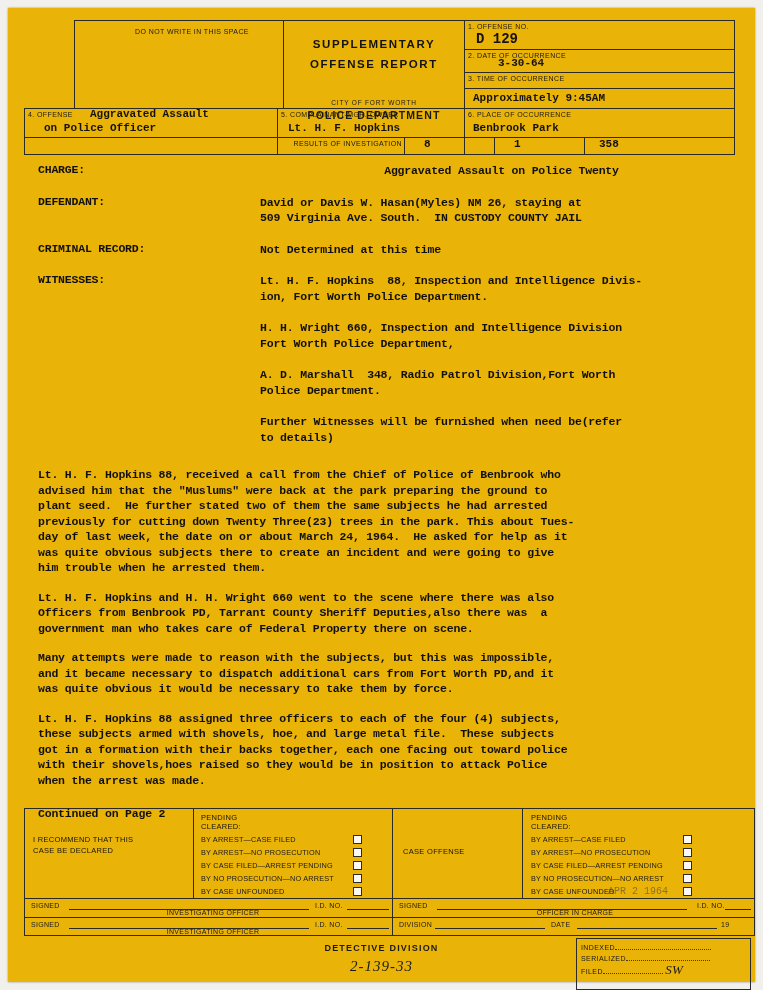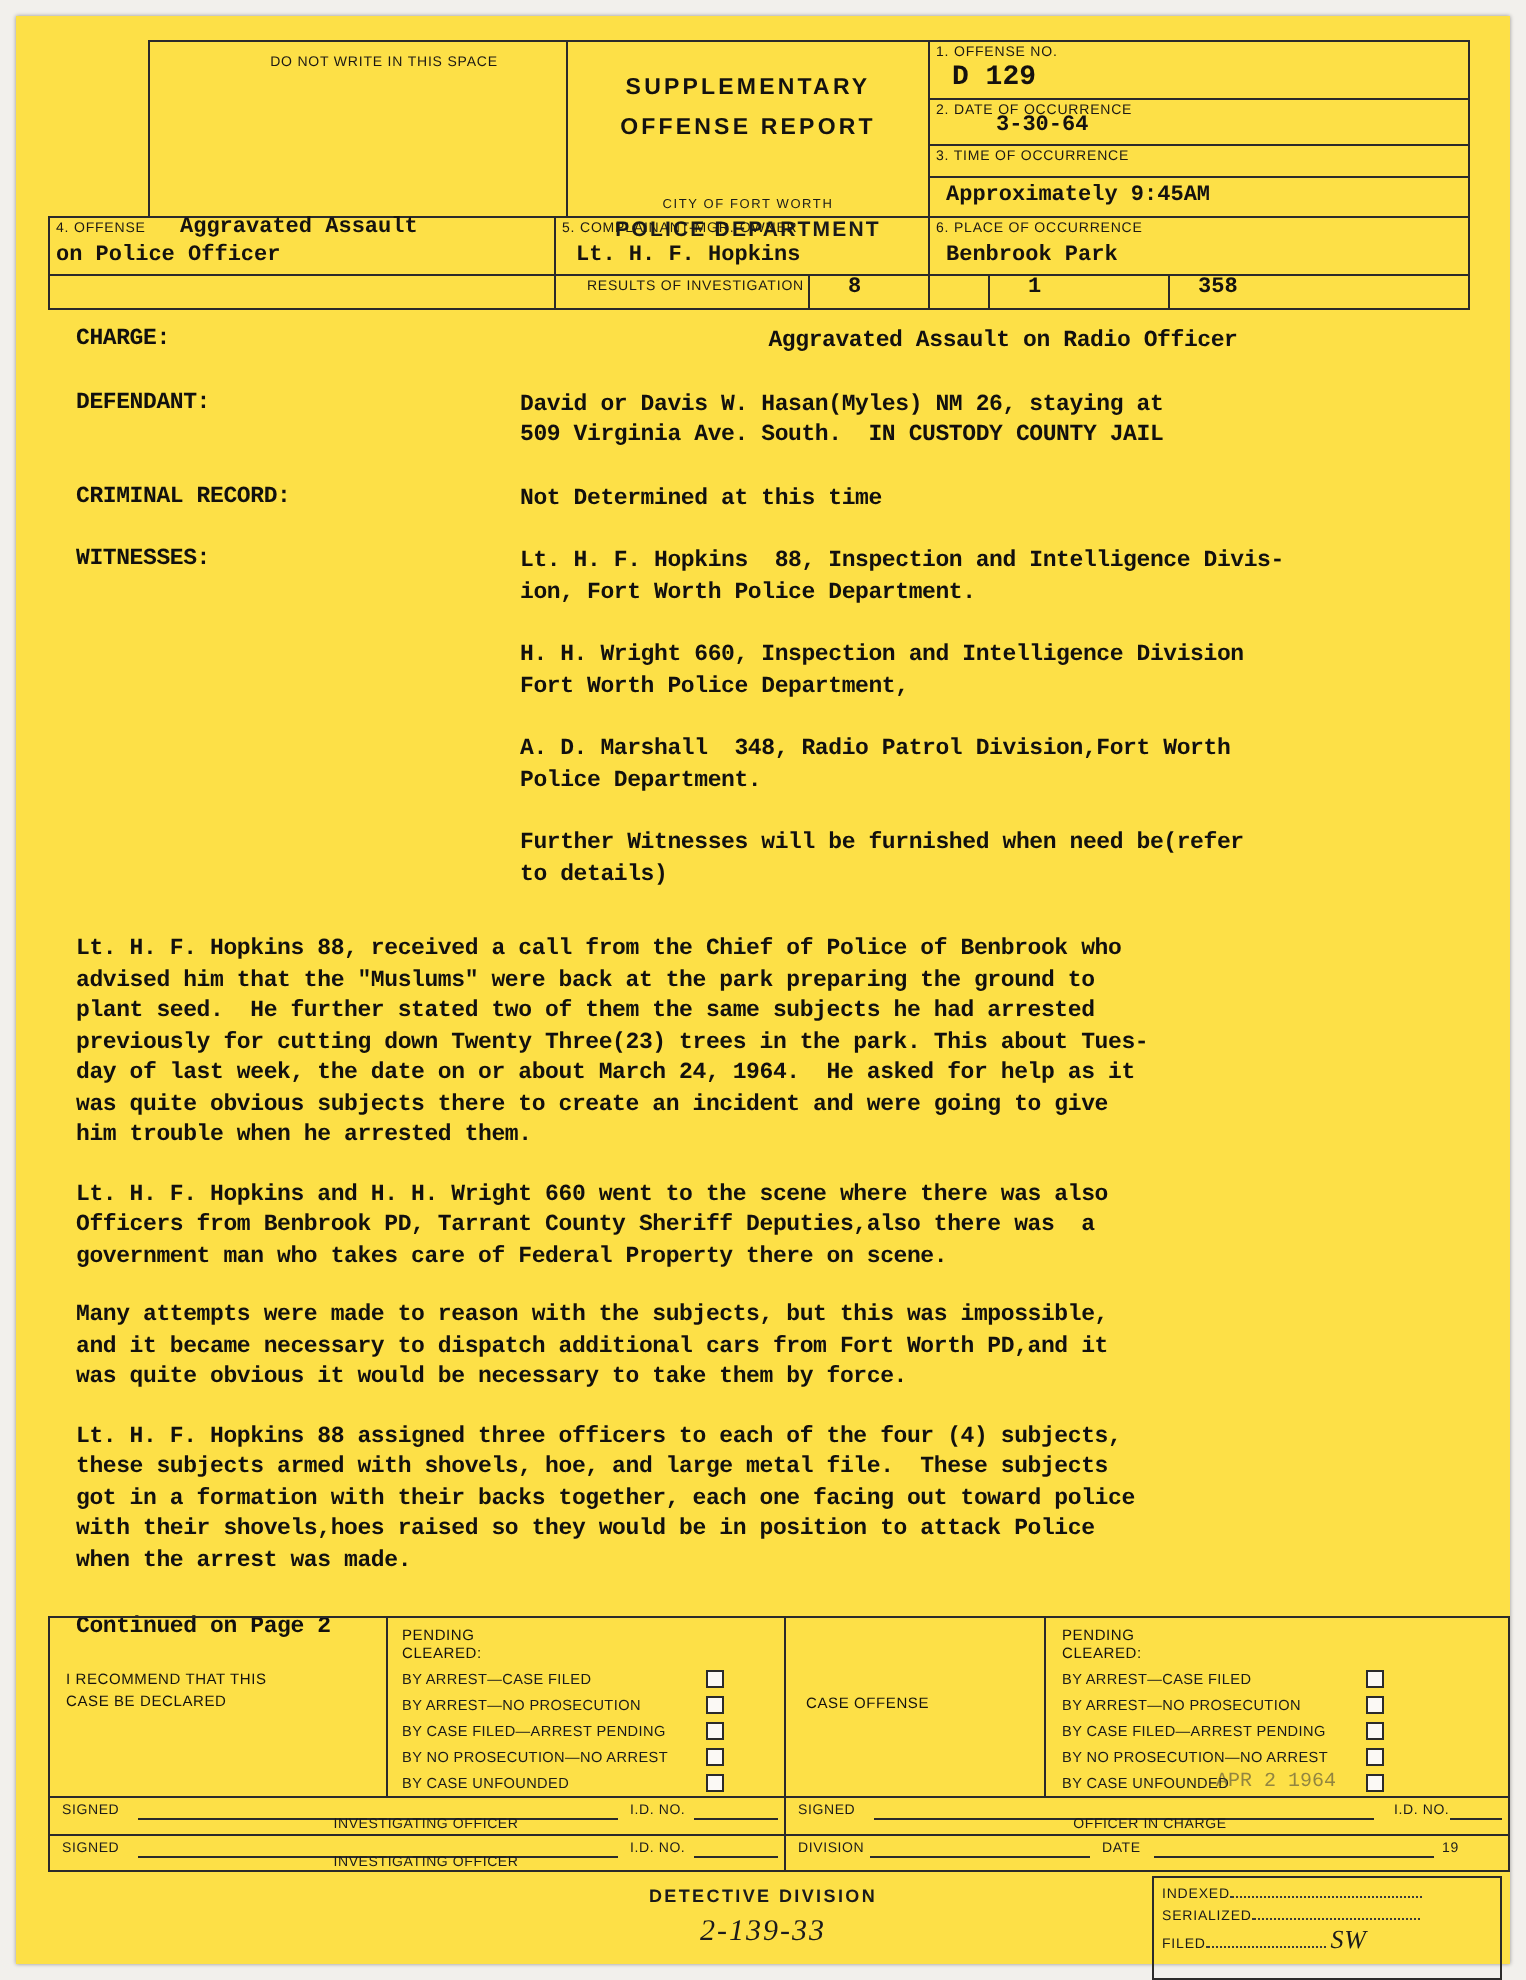--- a/index.html
+++ b/index.html
@@ -15,21 +15,21 @@
     overflow: hidden;
     font-family: "Liberation Sans", sans-serif;
     color: #1a1a1a;
   }
   .paper {
     position: absolute;
     left: 8px;
     top: 8px;
     width: 747px;
     height: 974px;
-    background: #fde047;
+    background: #eab308;
     box-shadow: 0 0 2px rgba(0,0,0,0.4);
   }
   .typed {
     font-family: "Liberation Mono", monospace;
     font-weight: bold;
     color: #12100e;
     letter-spacing: -0.2px;
   }
   .small-print {
     font-family: "Liberation Sans", sans-serif;
@@ -251,39 +251,39 @@
       <div class="cell fill" style="left:452px;top:11px;font-size:14px;">D 129</div>
 
       <div class="cell lbl" style="left:444px;top:32px;">2. DATE OF OCCURRENCE</div>
       <div class="cell fill-sm" style="left:474px;top:37px;">3-30-64</div>
 
       <div class="cell lbl" style="left:444px;top:55px;">3. TIME OF OCCURRENCE</div>
       <div class="cell fill-sm" style="left:449px;top:72px;">Approximately 9:45AM</div>
 
       <div class="cell lbl" style="left:4px;top:91px;">4. OFFENSE</div>
       <div class="cell fill-sm" style="left:66px;top:88px;">Aggravated Assault</div>
-      <div class="cell fill-sm" style="left:4px;top:102px;">on Police Officer</div>
+      <div class="cell fill-sm" style="left:20px;top:102px;">on Police Officer</div>
 
       <div class="cell lbl" style="left:257px;top:91px;">5. COMPLAINANT-MGR.-OWNER</div>
       <div class="cell fill-sm" style="left:264px;top:102px;">Lt. H. F. Hopkins</div>
 
       <div class="cell lbl" style="left:444px;top:91px;">6. PLACE OF OCCURRENCE</div>
       <div class="cell fill-sm" style="left:449px;top:102px;">Benbrook Park</div>
 
       <div class="cell lbl" style="left:168px;top:120px;width:210px;text-align:right;">RESULTS OF INVESTIGATION</div>
       <div class="cell fill-sm" style="left:400px;top:118px;">8</div>
       <div class="cell fill-sm" style="left:490px;top:118px;">1</div>
       <div class="cell fill-sm" style="left:575px;top:118px;">358</div>
     </div>
 
     <div class="body typed">
 
       <div class="row" style="margin-bottom:16px;text-align:center;">
         <span class="term">CHARGE:</span>
-        <div class="val">Aggravated Assault on Radio Officer</div>
+        <div class="val">Aggravated Assault on Police Twenty</div>
       </div>
 
       <div class="row" style="margin-bottom:16px;">
         <span class="term">DEFENDANT:</span>
         <div class="val">David or Davis W. Hasan(Myles) NM 26, staying at
 509 Virginia Ave. South.  IN CUSTODY COUNTY JAIL</div>
       </div>
 
       <div class="row" style="margin-bottom:16px;">
         <span class="term">CRIMINAL RECORD:</span>

